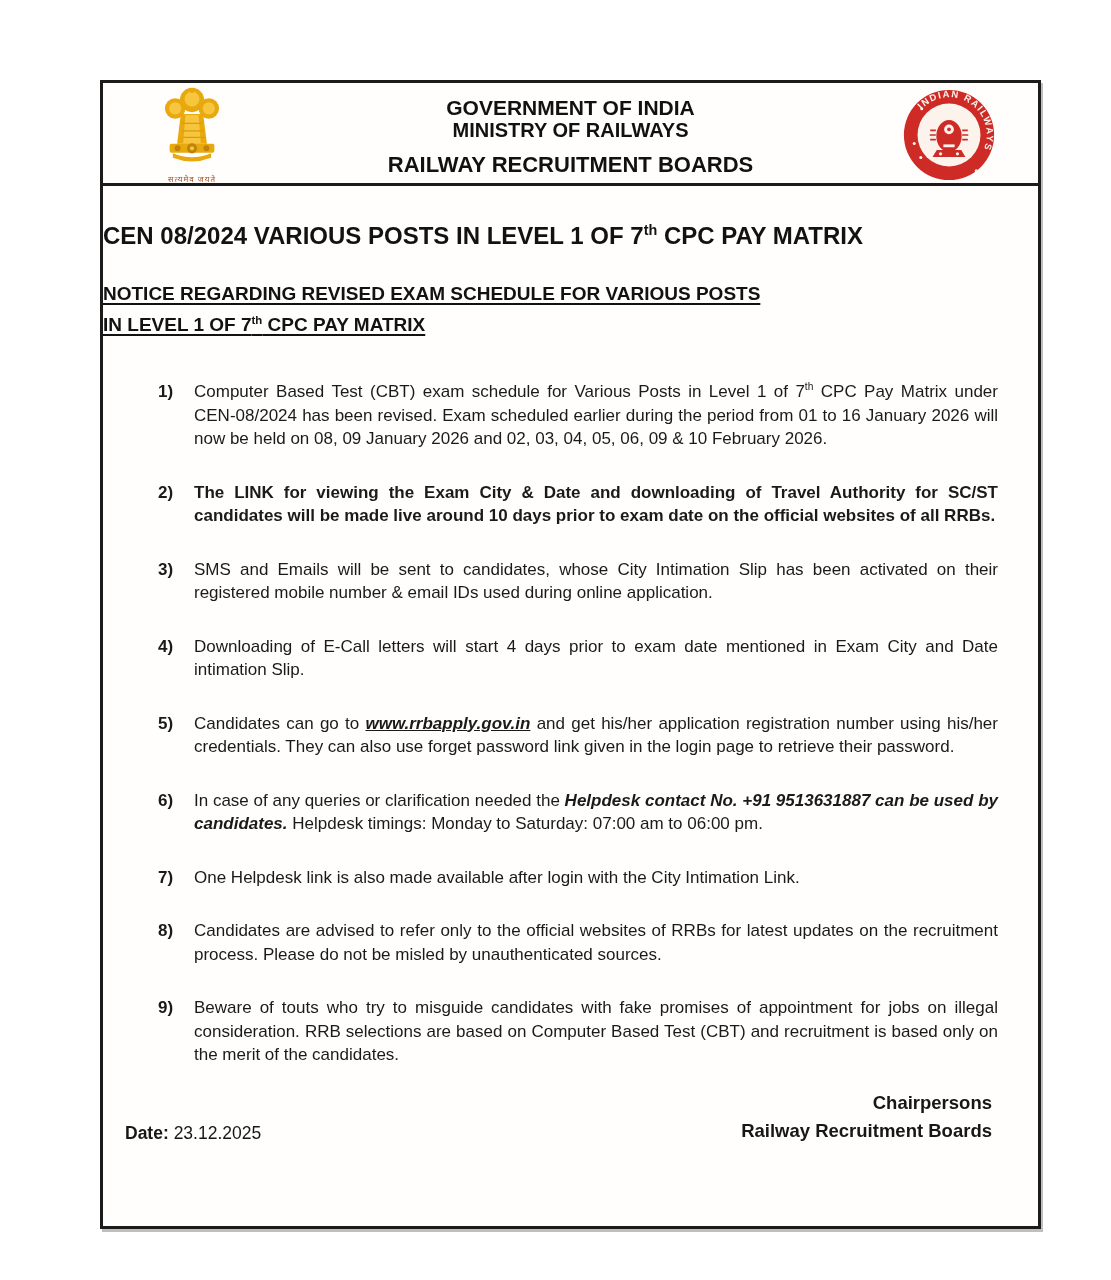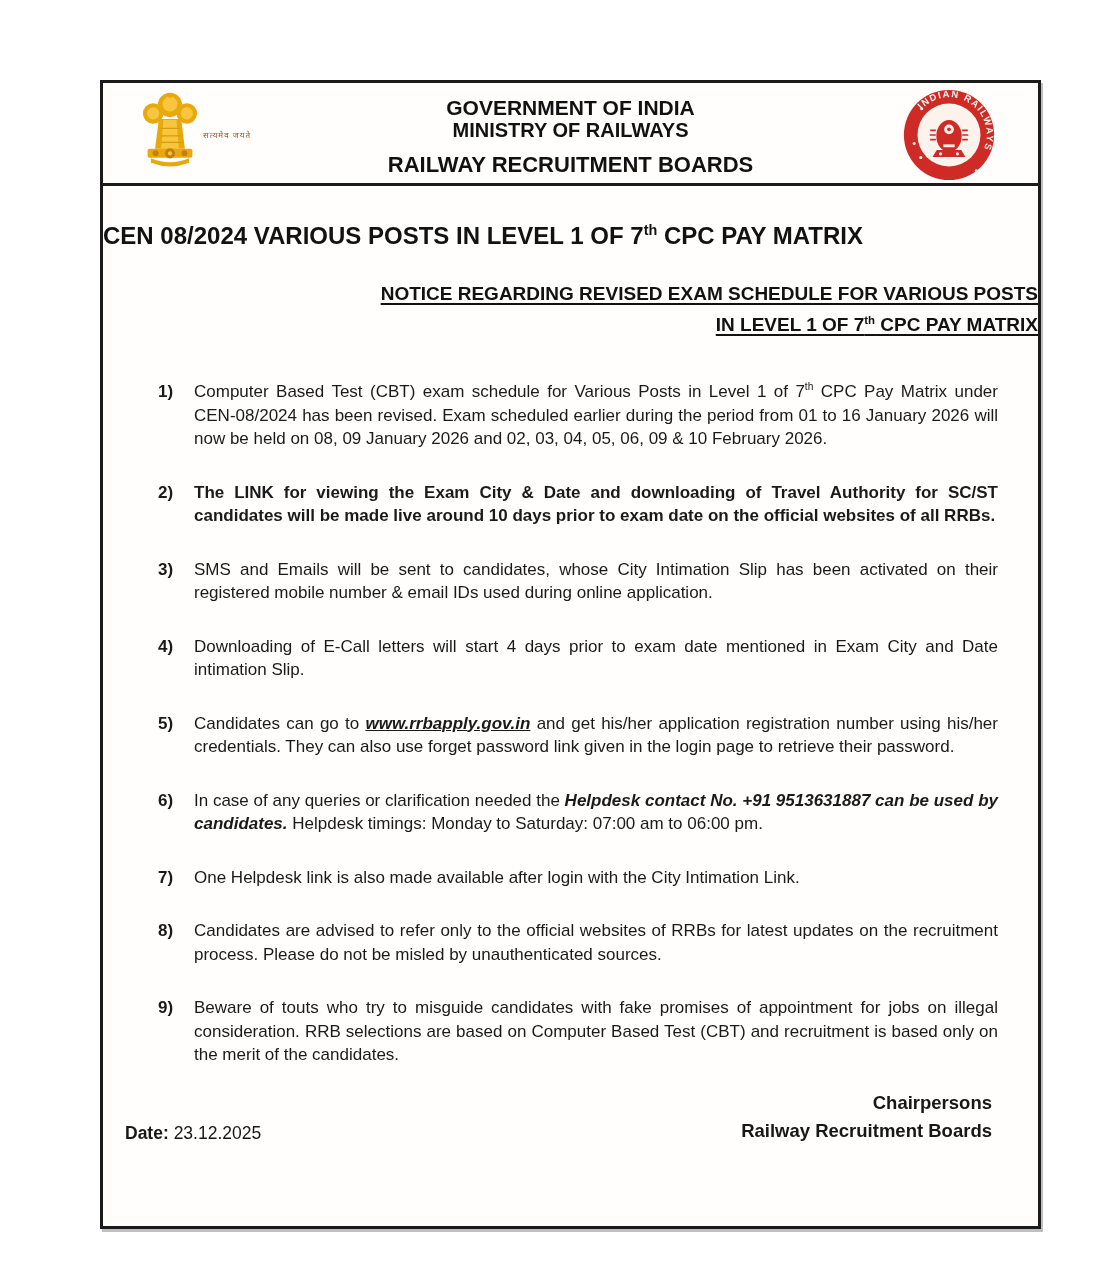--- a/index.html
+++ b/index.html
@@ -17,34 +17,34 @@
     border:3px solid #1b1b1b;
     box-shadow:2px 3px 0 rgba(0,0,0,0.25);
   }
   
   .doc-header {
     height:103px;
     border-bottom:3px solid #1b1b1b;
     display:flex; align-items:center;
     padding:4px 34px 0 34px;
   }
-  .emblem-wrap { width:110px; display:flex; flex-direction:row; align-items:center; }
+  .emblem-wrap { width:110px; display:flex; flex-direction:column; align-items:center; }
   .emblem-caption { font-size:8px; line-height:9px; color:#a34b16; margin-top:1px; letter-spacing:1px; white-space:nowrap; }
   .header-titles { flex:1; text-align:center; font-weight:bold; color:#111; padding-top:2px; }
   .ht1 { font-size:21px; line-height:21px; margin-bottom:2px; }
   .ht2 { font-size:20px; line-height:20px; margin-bottom:14px; }
   .ht3 { font-size:22px; line-height:22px; }
   .rail-logo-wrap { width:110px; display:flex; justify-content:center; align-items:center; }
   
   .cen-title {
     font-weight:bold; font-size:24px; line-height:28px;
     margin-top:36px; color:#121212;
   }
   .sup { vertical-align:super; font-size:60%; line-height:0; }
-  .notice-heading { text-align:right; font-weight:bold; font-size:19px; margin-top:28px; color:#121212; }
+  .notice-heading { text-align:left; font-weight:bold; font-size:19px; margin-top:28px; color:#121212; }
   .notice-heading > div { line-height:31px; }
   .u { text-decoration:underline; text-underline-offset:3px; text-decoration-thickness:2px; }
   
   .notice-list { list-style:none; margin:40px 0 0 0; padding:0 40px 0 55px; }
   .notice-list li {
     display:flex; font-size:17px; line-height:23.5px;
     margin-bottom:30px; color:#1a1a1a;
   }
   .notice-list li:last-child { margin-bottom:0; }
   .marker { flex:0 0 36px; font-weight:bold; }

